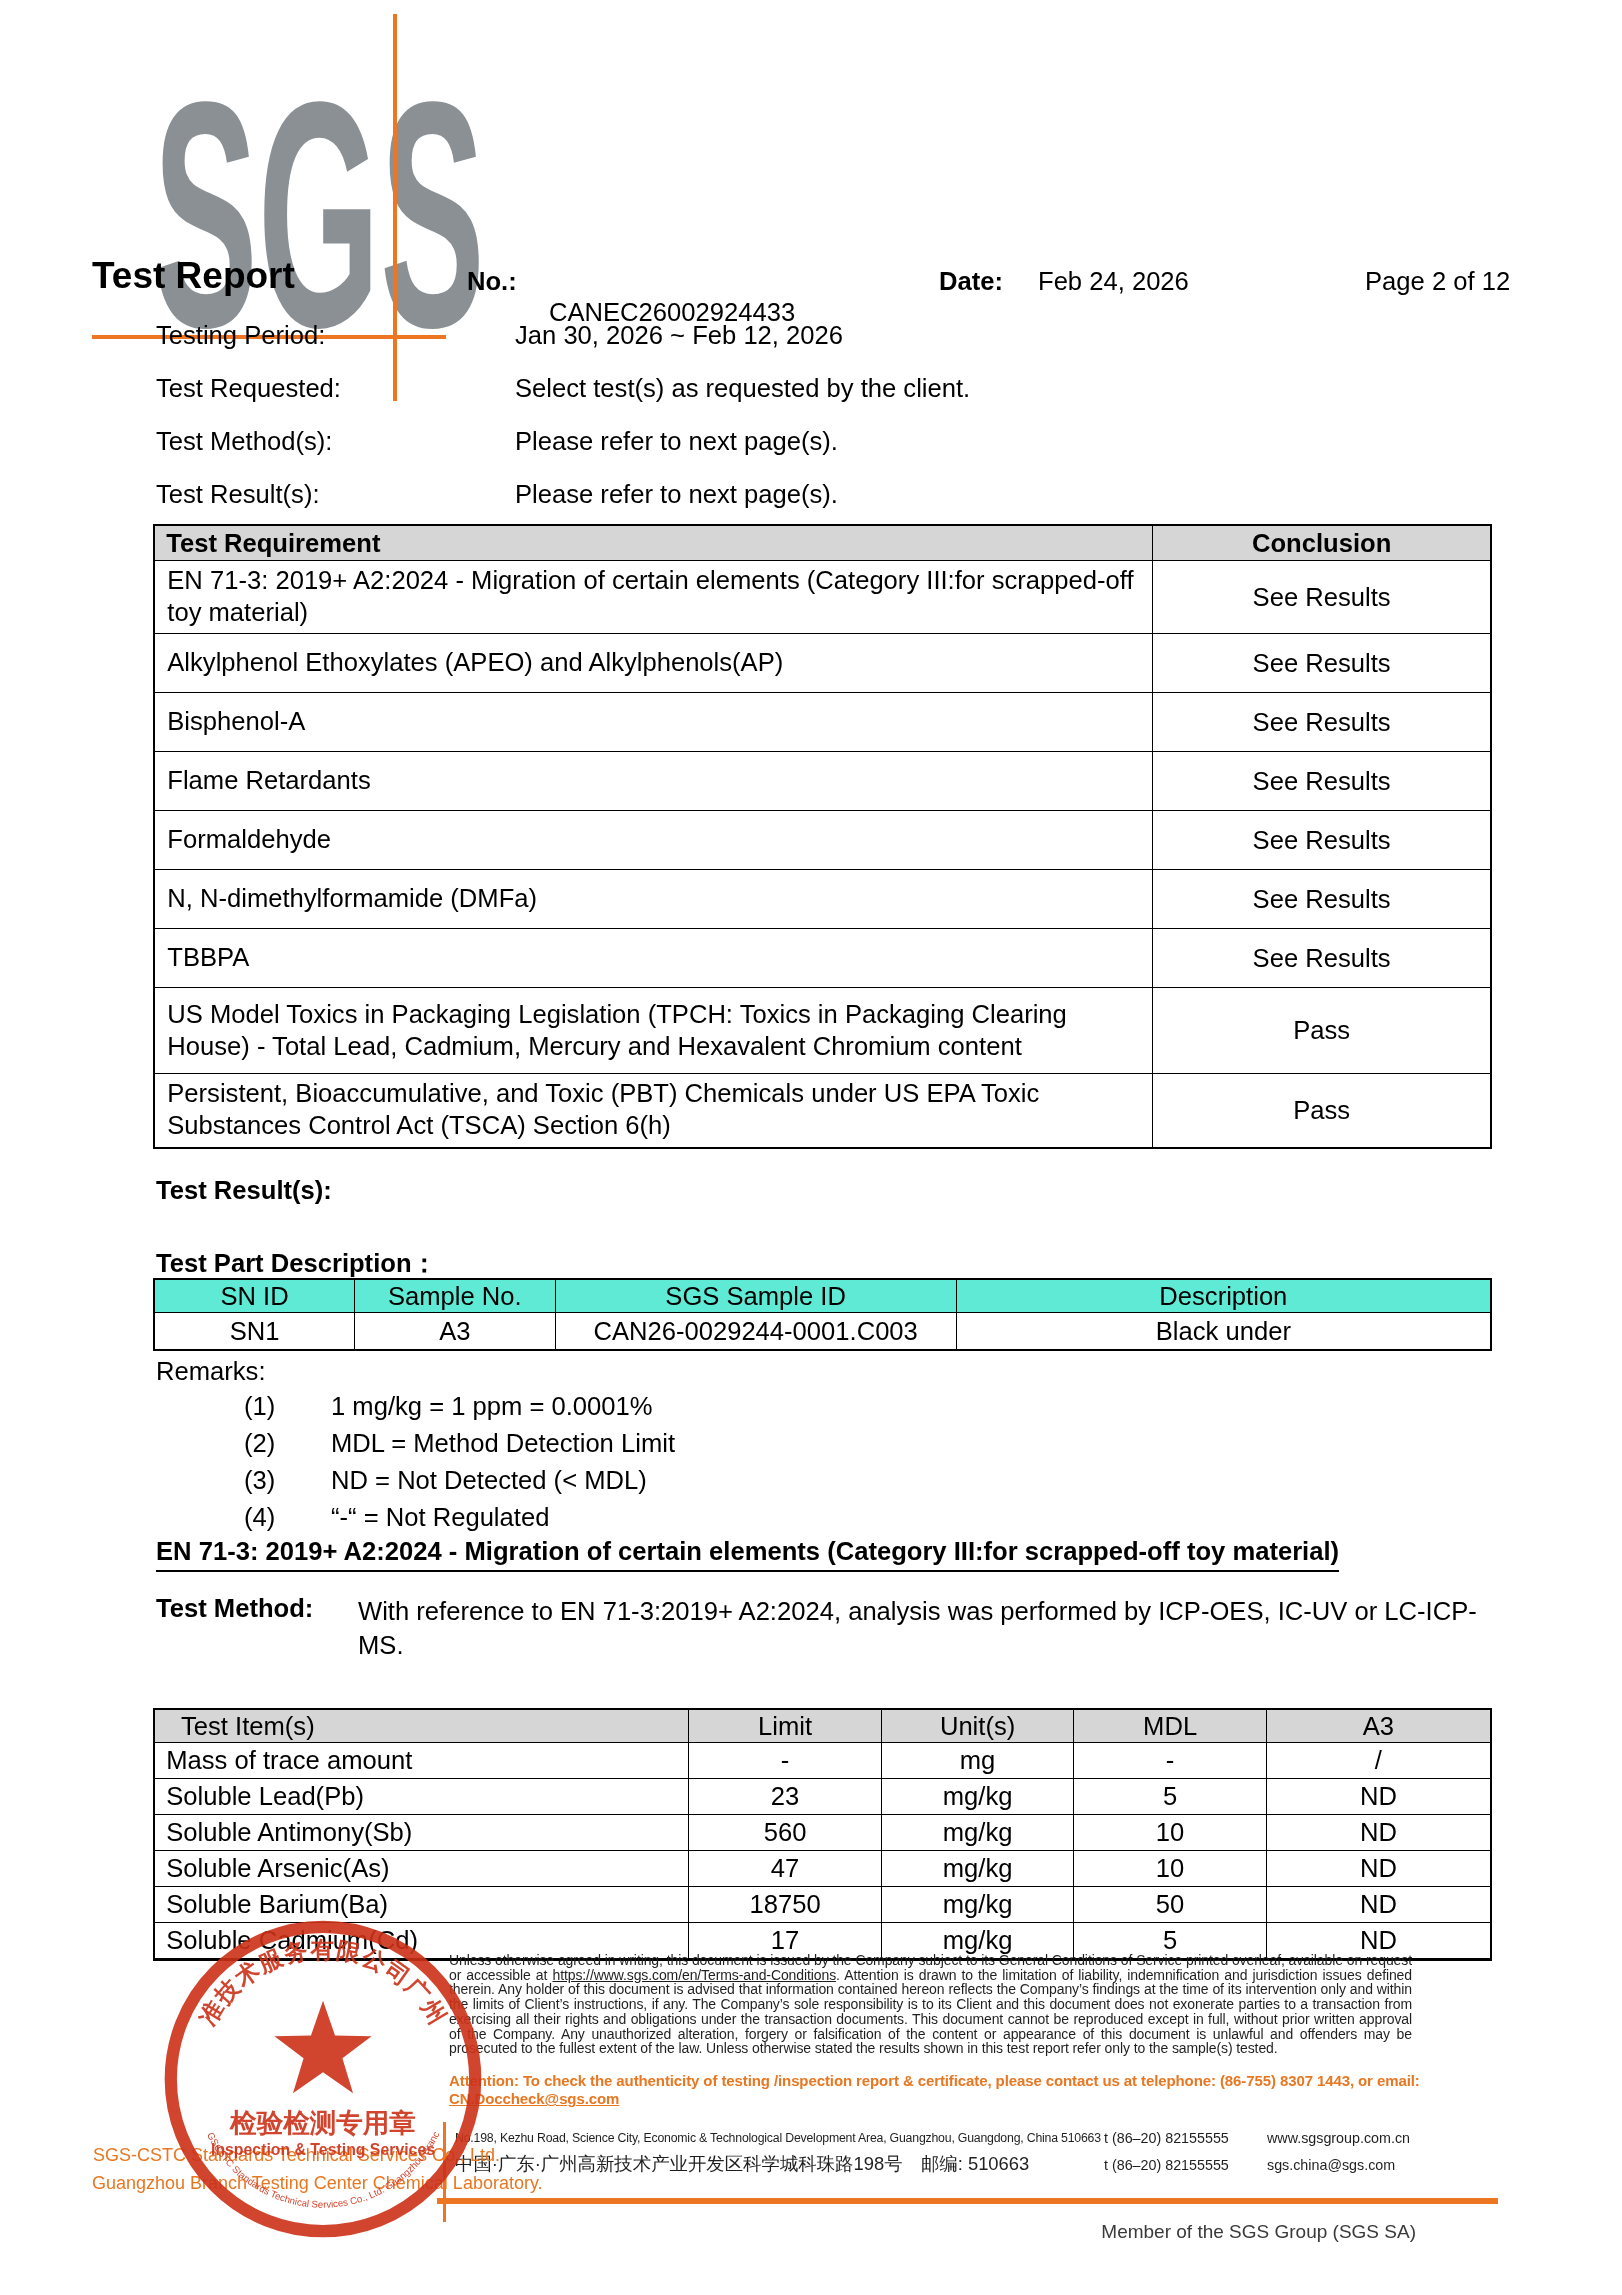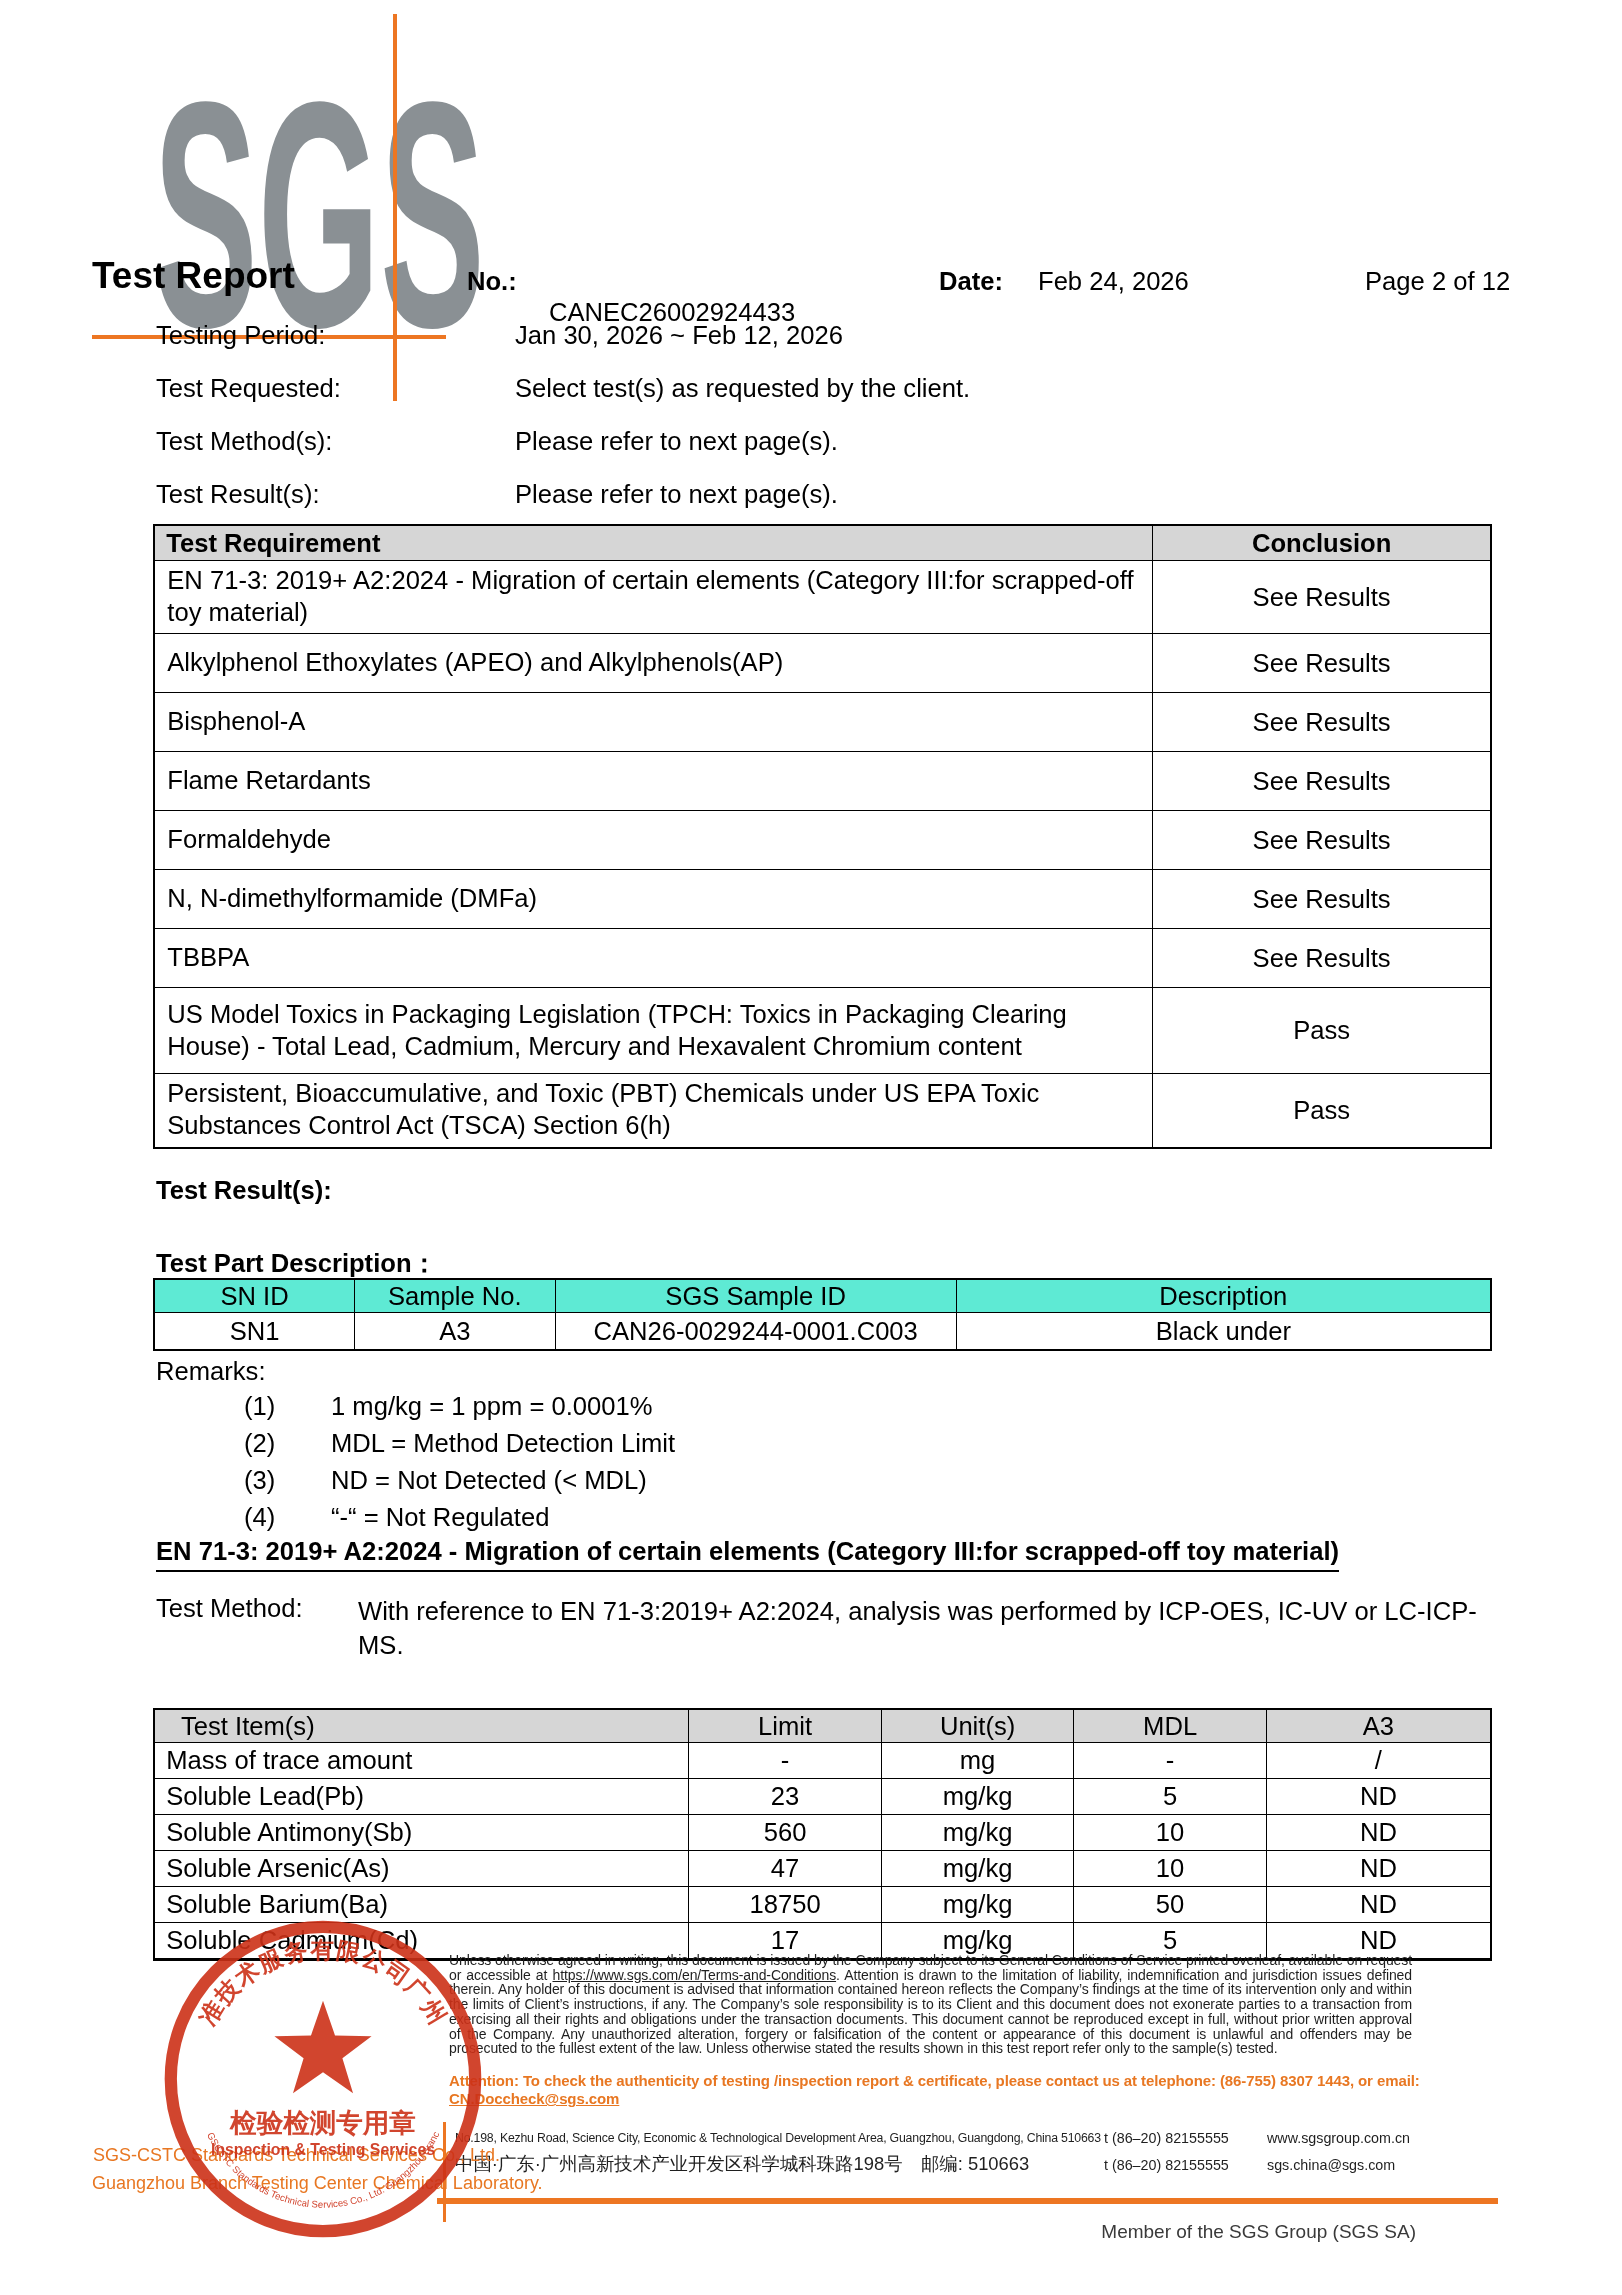--- a/index.html
+++ b/index.html
@@ -36,21 +36,21 @@
   .res-table td.c-item{text-align:left;padding-left:11.2px;}
   .res-table tr:last-child td{border-bottom:3.1px solid #000;}
 
   .section-h{position:absolute;left:156px;font-size:25.6px;font-weight:bold;white-space:nowrap;}
   .remark-num{position:absolute;left:244px;font-size:25.6px;}
   .remark-text{position:absolute;left:303px;font-size:25.6px;white-space:nowrap;margin-left:28px;}
   .en-heading{
     position:absolute;left:156px;top:1537px;font-size:25.6px;font-weight:bold;white-space:nowrap;
     border-bottom:2.6px solid #000;padding-bottom:4.1px;
   }
-  .method-label{position:absolute;left:156px;top:1594px;font-size:25.6px;font-weight:normal;}
+  .method-label{position:absolute;left:156px;top:1594px;font-size:25.6px;font-weight:bold;}
   .method-text{position:absolute;left:358px;top:1594px;width:1132px;font-size:25.6px;line-height:34px;}
   .method-text span{display:block;}
 
   .disclaimer{
     position:absolute;left:449px;top:1953px;width:963px;margin:0;
     font-size:14px;line-height:14.7px;text-align:justify;color:#1f1f1f;letter-spacing:-0.1px;
   }
   .u{text-decoration:underline;}
   .attention{
     position:absolute;left:449px;top:2072px;width:1084px;margin:0;

